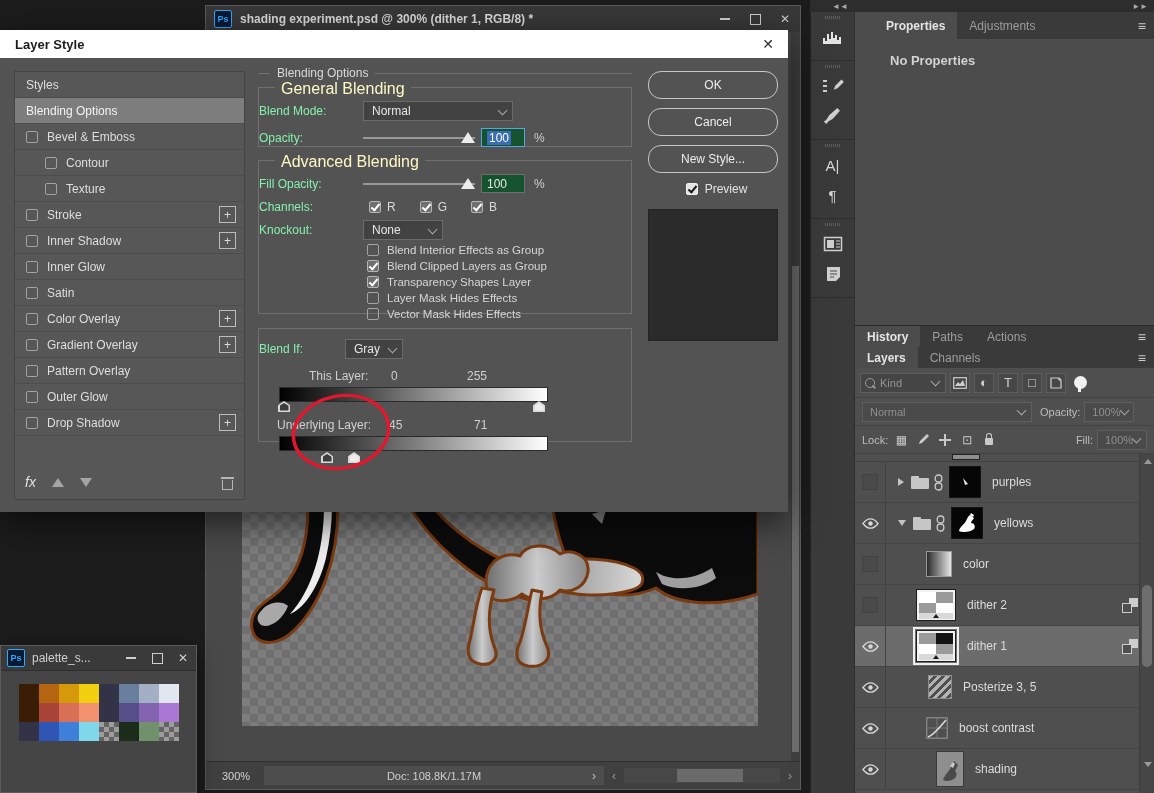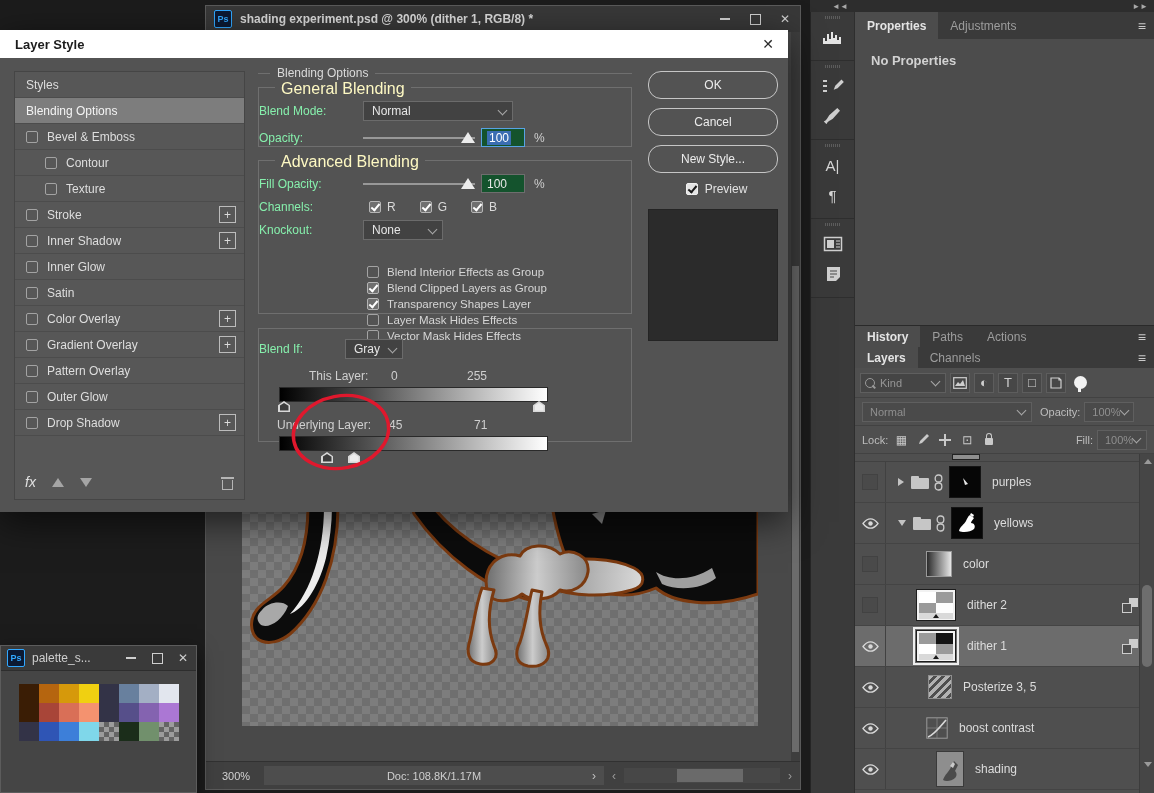--- a/index.html
+++ b/index.html
@@ -39,21 +39,21 @@
   .dock-group{border-bottom:1px solid #2e2e2e;padding:2px 0 8px 0;}
   .dock-grip{height:6px;display:flex;justify-content:center;align-items:center;gap:1px;margin-bottom:2px;}
   .dock-grip i{width:1px;height:3px;background:#5d5d5d;display:block;}
   .dock-tile{width:43px;height:30px;display:flex;align-items:center;justify-content:center;color:#d5d5d5;font-size:15px;}
   .dock-tile svg{width:22px;height:16px;}
   
   .panel-tabbar{background:#3a3a3a;display:flex;align-items:stretch;}
   .tab{padding:0 12px;font-size:12px;color:#9d9d9d;display:flex;align-items:center;}
   .tab.active{background:#4c4c4c;color:#e4e4e4;font-weight:bold;}
   .menu-glyph{margin-left:auto;margin-right:8px;color:#c9c9c9;font-size:14px;display:flex;align-items:center;}
-  .props-panel{position:absolute;left:855px;top:12px;width:299px;height:314px;background:#4c4c4c;border-bottom:1px solid #2a2a2a;box-sizing:border-box;}
+  .props-panel{position:absolute;left:855px;top:12px;width:299px;height:314px;background:#4c4c4c;border-bottom:1px solid #2a2a2a;box-sizing:border-box;padding-left:19px;}
   .props-panel .panel-tabbar{height:27px;}
   .no-props{margin:14px 0 0 16px;font-size:13px;font-weight:bold;color:#d2d2d2;}
   .hist-tabbar{position:absolute;left:855px;top:326px;width:299px;height:21px;}
   .hist-tabbar .panel-tabbar{height:21px;}
   .layers-panel{position:absolute;left:855px;top:347px;width:299px;height:446px;background:#4f4f4f;}
   .layers-panel .panel-tabbar{height:21px;}
   .filter-row{height:30px;display:flex;align-items:center;padding:0 5px;border-bottom:1px solid #424242;box-sizing:border-box;}
   .kind-combo{width:86px;height:20px;background:#454545;border:1px solid #5f5f5f;display:flex;align-items:center;box-sizing:border-box;}
   .search-glyph{width:8px;height:8px;border:1.5px solid #9a9a9a;border-radius:50%;margin-left:4px;position:relative;}
   .search-glyph::after{content:"";position:absolute;width:4px;height:1.5px;background:#9a9a9a;transform:rotate(45deg);left:6px;top:7px;}
@@ -735,21 +735,21 @@
                 </span>
               </span>
           </div>
           <div class="frow" style="margin-top:6px;">
             <span class="flabel">Knockout:</span>
             <span class="combo" style="width:80px;margin-left:8px;">
               <span class="ct">None</span>
               <span class="dd-arrow"></span>
             </span>
           </div>
-          <div id="adv-options" style="margin-top:24px;">
+          <div id="adv-options" style="margin-top:2px;">
               <div class="optrow">
                 <span class="cbx"></span>
                 <span>Blend Interior Effects as Group</span>
               </div>
               <div class="optrow">
                 <span class="cbx checked"></span>
                 <span>Blend Clipped Layers as Group</span>
               </div>
               <div class="optrow">
                 <span class="cbx checked"></span>

